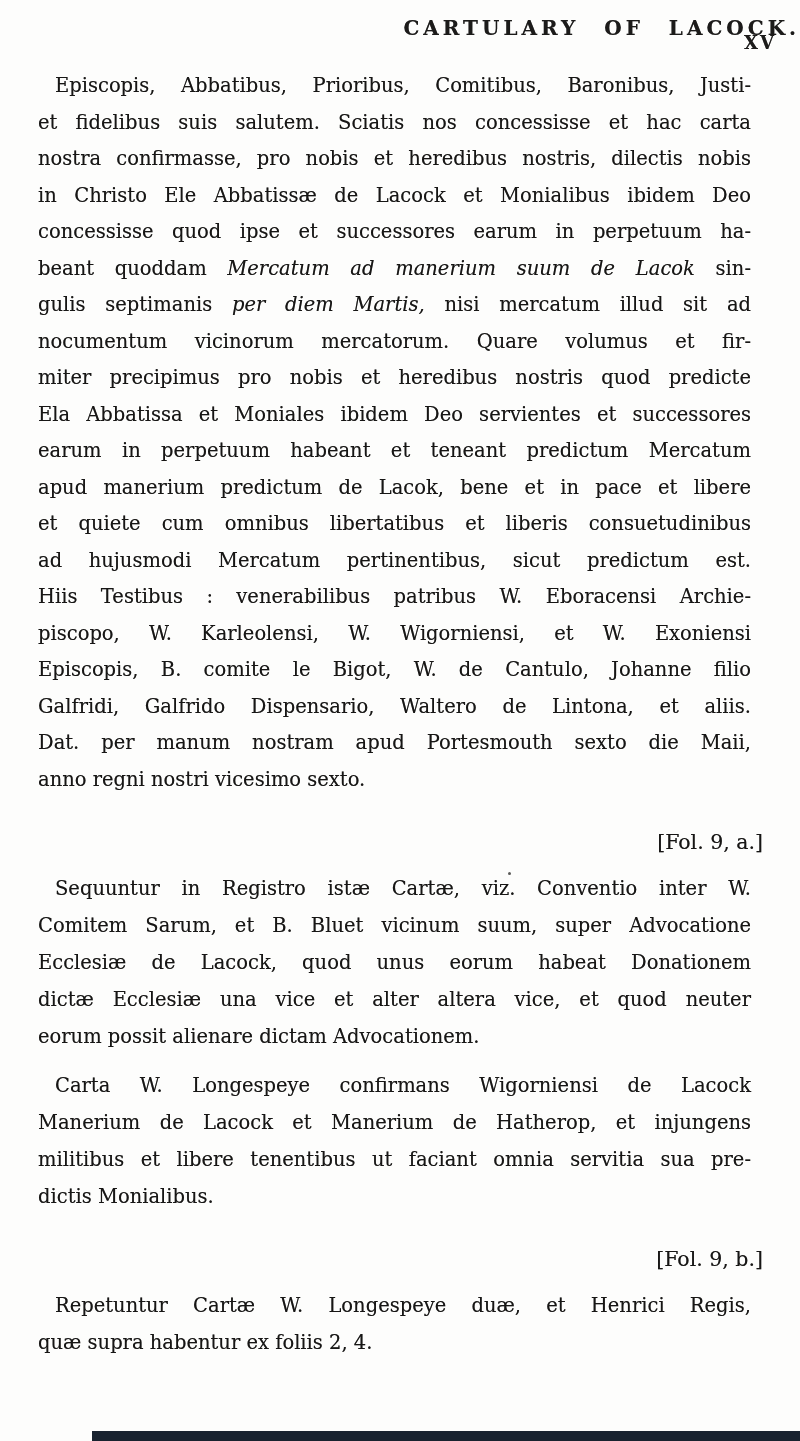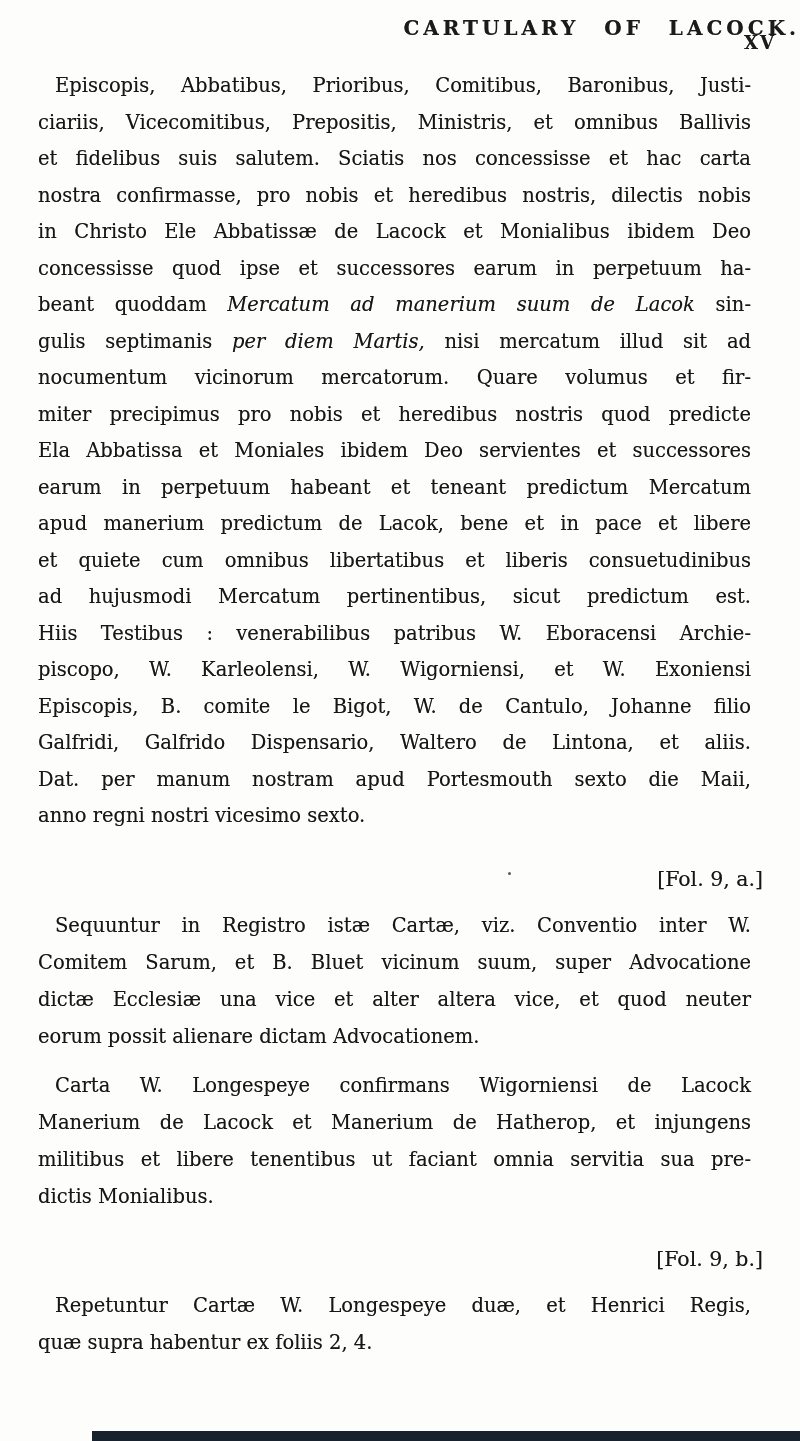--- a/index.html
+++ b/index.html
@@ -104,21 +104,20 @@
 <div class="page" style="background: rgb(253, 253, 252);">
 
   <div class="running-head">
     <div class="head-title">CARTULARY OF LACOCK.</div>
     <div class="head-page-num">XV</div>
   </div>
 
   <div class="doc-body">
       <div class="para first">
         <div class="line indent"><span>Episcopis, Abbatibus, Prioribus, Comitibus, Baronibus, Justi-</span></div>
-        <div class="line"><span>ciariis, Vicecomitibus, Prepositis, Ministris, et omnibus Ballivis</span></div>
         <div class="line"><span>et fidelibus suis salutem.  Sciatis nos concessisse et hac carta</span></div>
         <div class="line"><span>nostra confirmasse, pro nobis et heredibus nostris, dilectis nobis</span></div>
         <div class="line"><span>in Christo Ele Abbatissæ de Lacock et Monialibus ibidem Deo</span></div>
         <div class="line"><span>concessisse quod ipse et successores earum in perpetuum ha-</span></div>
         <div class="line"><span>beant quoddam </span><span class="it">Mercatum ad manerium suum de Lacok</span><span> sin-</span></div>
         <div class="line"><span>gulis septimanis </span><span class="it">per diem Martis,</span><span> nisi mercatum illud sit ad</span></div>
         <div class="line"><span>nocumentum vicinorum mercatorum.  Quare volumus et fir-</span></div>
         <div class="line"><span>miter precipimus pro nobis et heredibus nostris quod predicte</span></div>
         <div class="line"><span>Ela Abbatissa et Moniales ibidem Deo servientes et successores</span></div>
         <div class="line"><span>earum in perpetuum habeant et teneant predictum Mercatum</span></div>
@@ -129,20 +128,21 @@
         <div class="line"><span>piscopo, W. Karleolensi, W. Wigorniensi, et W. Exoniensi</span></div>
         <div class="line"><span>Episcopis, B. comite le Bigot, W. de Cantulo, Johanne filio</span></div>
         <div class="line"><span>Galfridi, Galfrido Dispensario, Waltero de Lintona, et aliis.</span></div>
         <div class="line"><span>Dat. per manum nostram apud Portesmouth sexto die Maii,</span></div>
         <div class="line last"><span>anno regni nostri vicesimo sexto.</span></div>
       </div>
       <div class="folio-heading">[Fol. 9, a.]</div>
       <div class="para compact">
         <div class="line indent"><span>Sequuntur in Registro istæ Cartæ, viz. Conventio inter W.</span></div>
         <div class="line"><span>Comitem Sarum, et B. Bluet vicinum suum, super Advocatione</span></div>
+        <div class="line"><span>Ecclesiæ de Lacock, quod unus eorum habeat Donationem</span></div>
         <div class="line"><span>dictæ Ecclesiæ una vice et alter altera vice, et quod neuter</span></div>
         <div class="line last"><span>eorum possit alienare dictam Advocationem.</span></div>
       </div>
       <div class="para compact">
         <div class="line indent"><span>Carta W. Longespeye confirmans Wigorniensi de Lacock</span></div>
         <div class="line"><span>Manerium de Lacock et Manerium de Hatherop, et injungens</span></div>
         <div class="line"><span>militibus et libere tenentibus ut faciant omnia servitia sua pre-</span></div>
         <div class="line last"><span>dictis Monialibus.</span></div>
       </div>
       <div class="folio-heading second">[Fol. 9, b.]</div>

